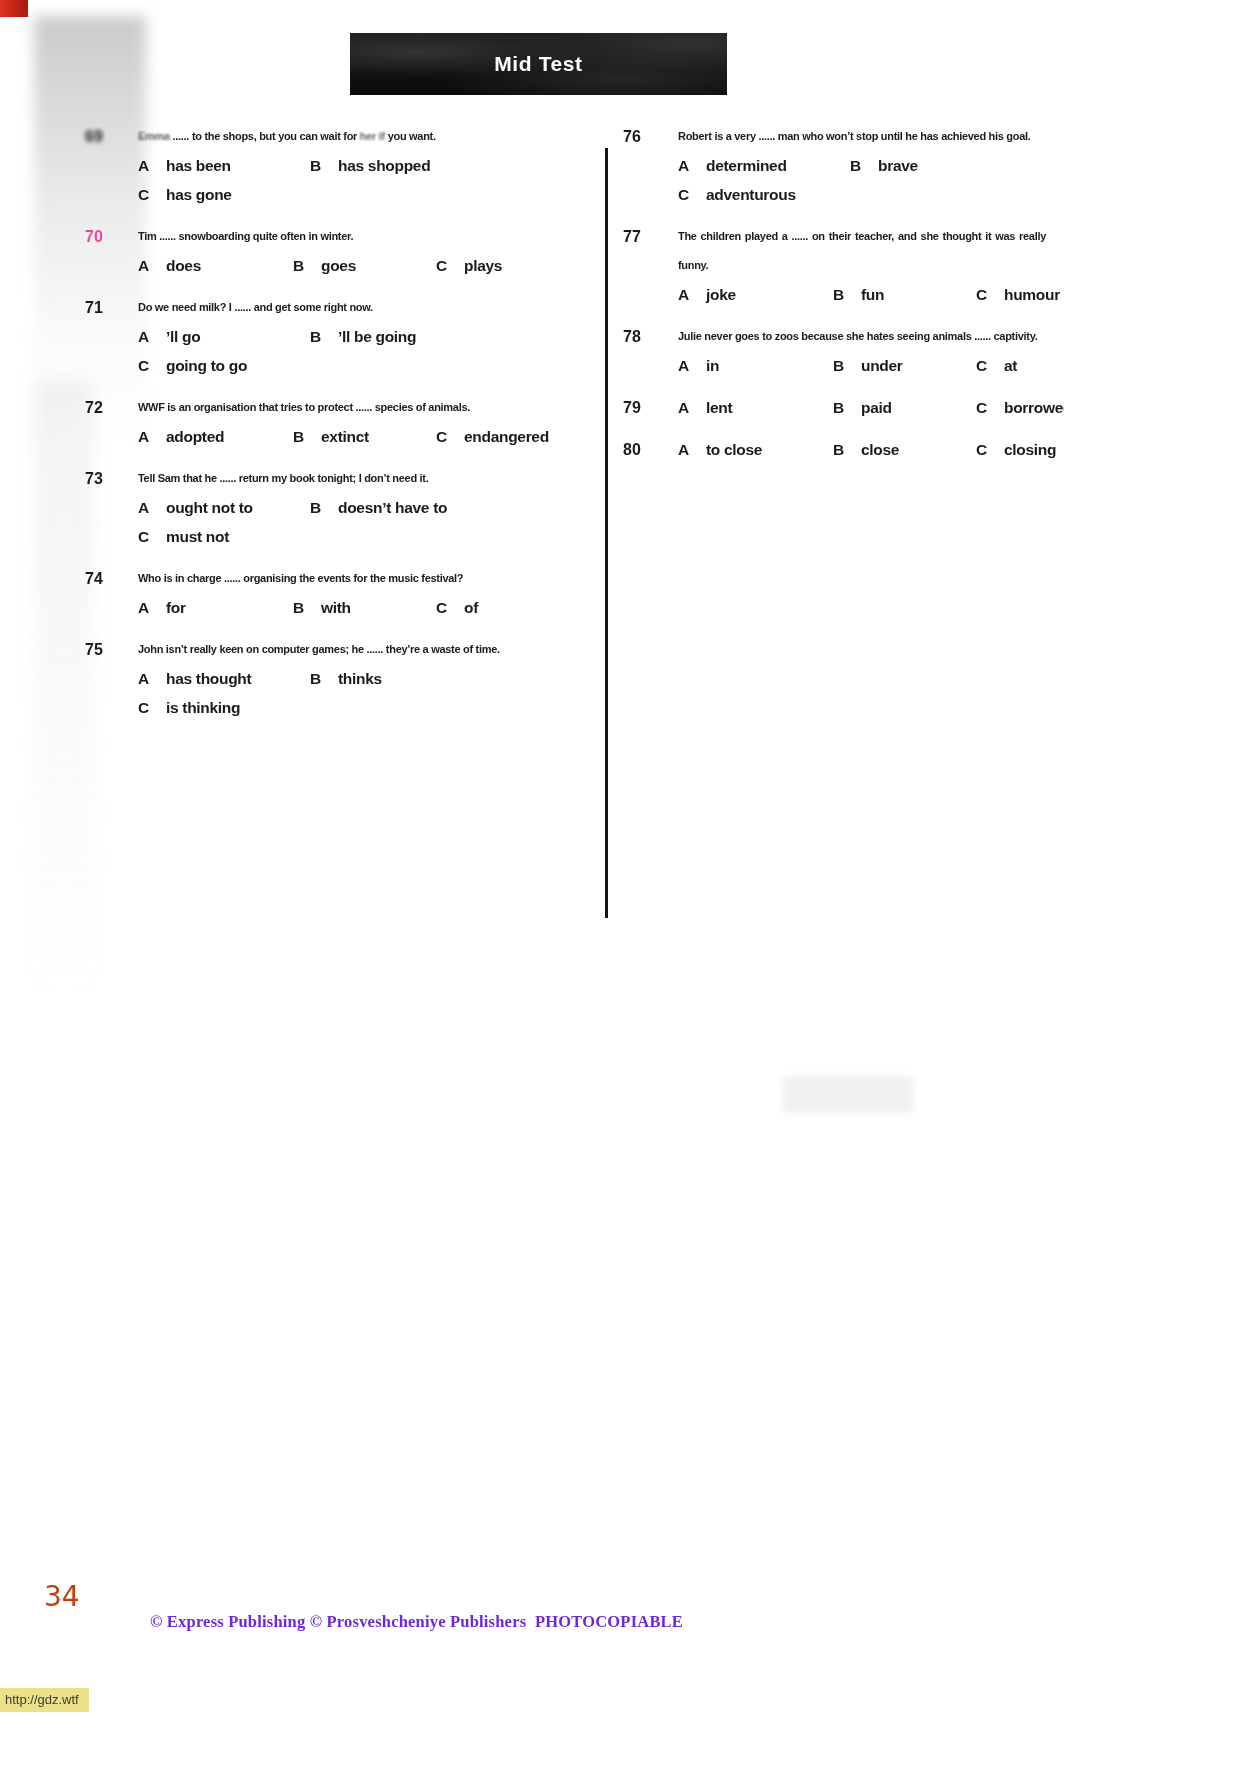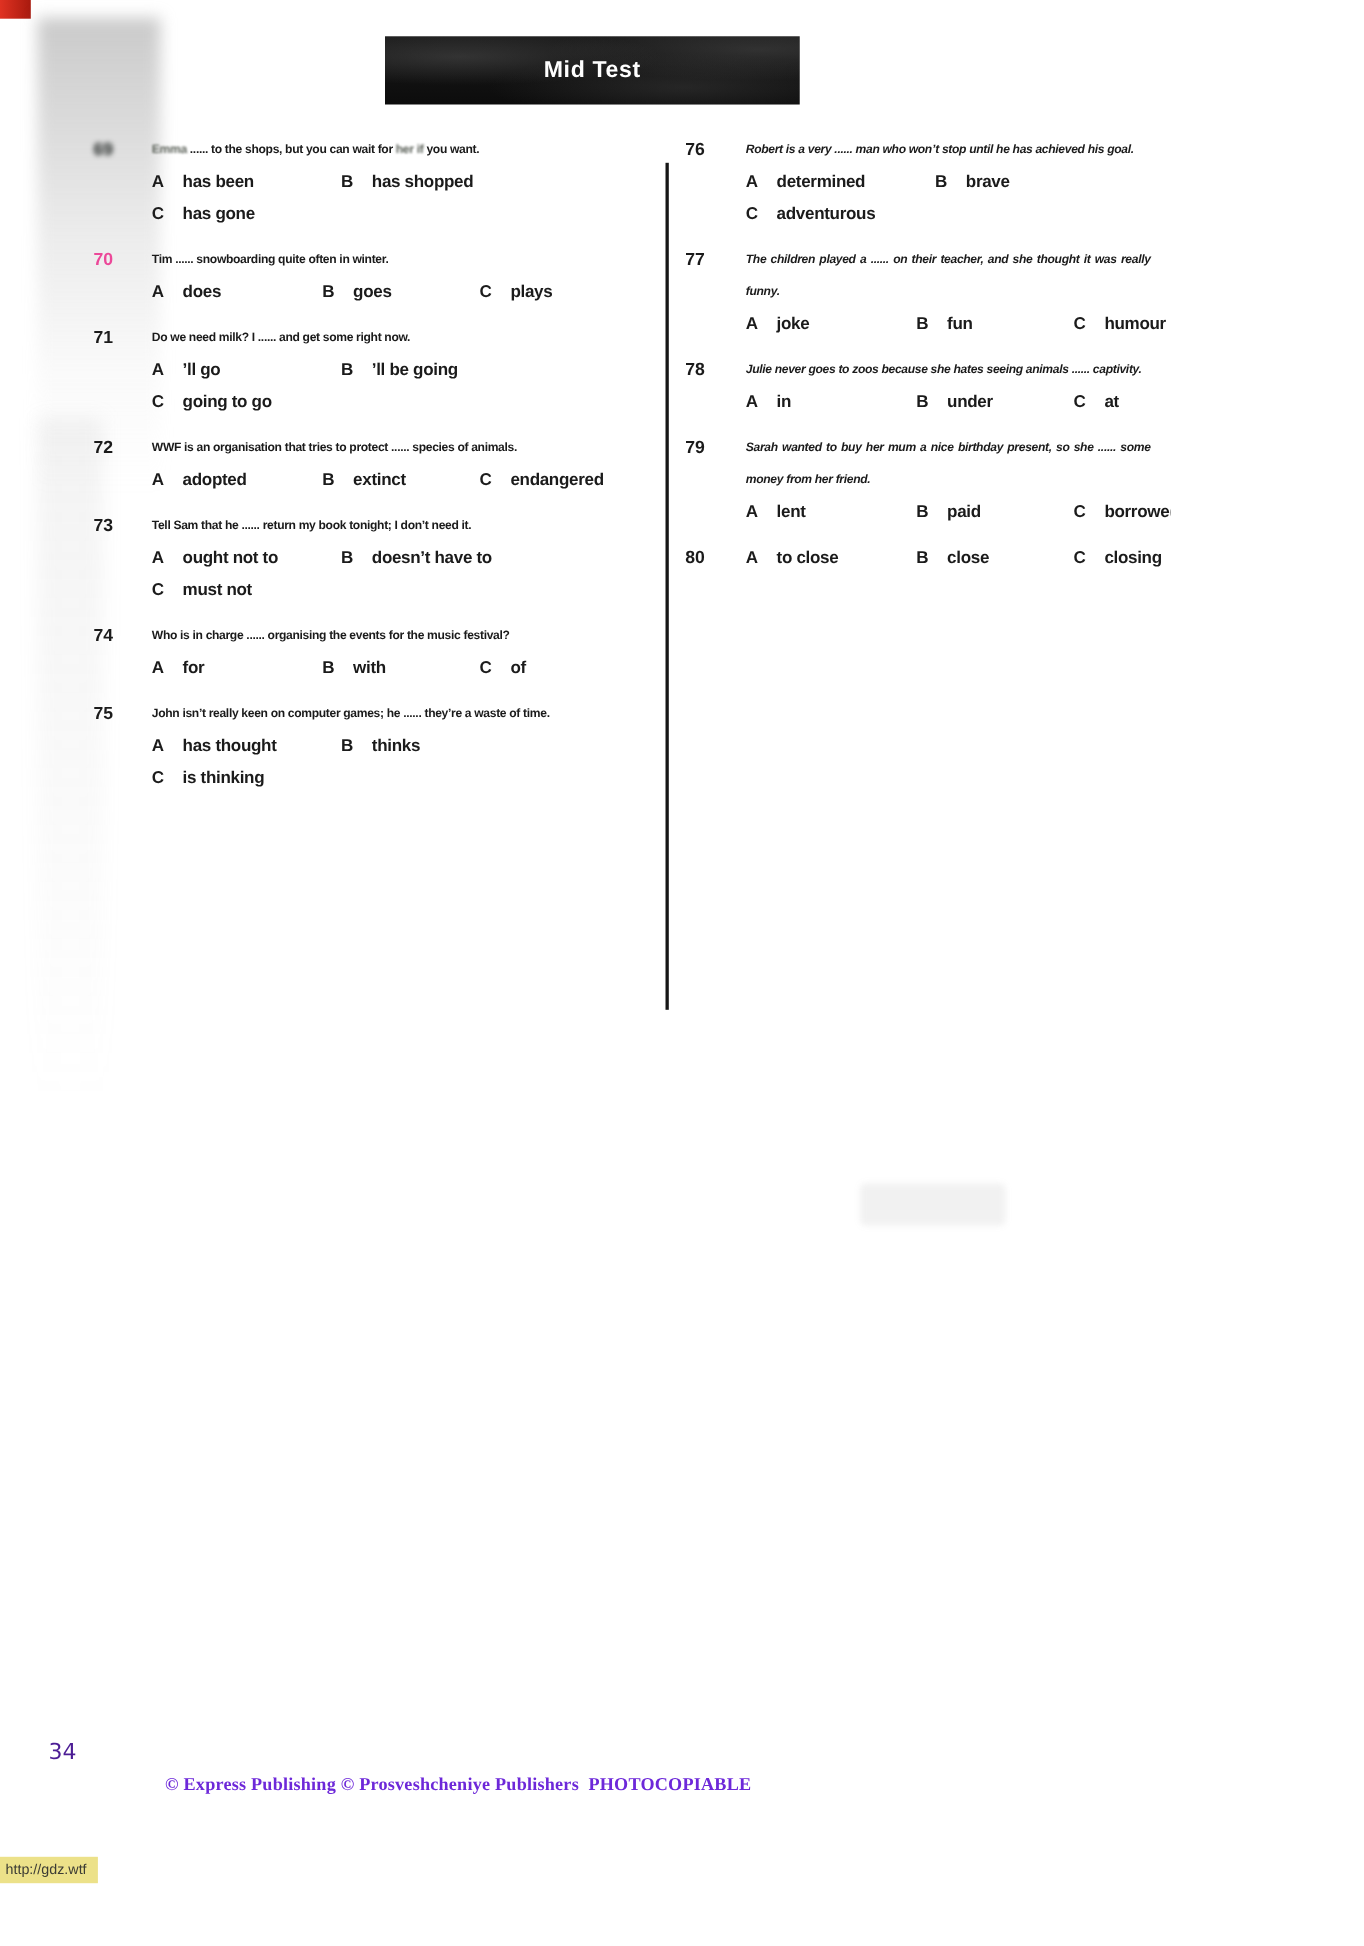--- a/index.html
+++ b/index.html
@@ -33,36 +33,36 @@
   .col-left{left:85px;width:460px;}
   .col-right{left:623px;width:402px;}
   .question{display:flex;margin-bottom:13px;}
   .qnum{flex:0 0 53px;font-weight:700;font-size:16px;line-height:29px;}
   .col-right .qnum{flex-basis:55px;}
   .qnum.smudged{filter:blur(2.3px);color:#1f2422;}
   .qnum.faded{color:#ec4899;filter:blur(.5px);}
   .qbody{flex:1;}
   .qtext{text-align:justify;font-weight:700;font-size:11px;letter-spacing:-0.3px;line-height:29px;}
   .col-left .qtext{width:384px;}
-  .col-right .qtext{width:368px;font-style:italic;}
+  .col-right .qtext{width:368px;}
   .smudge{color:#60665e;filter:blur(1.1px);}
   .opt-row{display:flex;line-height:29px;font-weight:700;font-size:15.5px;letter-spacing:-0.3px;}
   .opt{display:flex;}
   .opt-w1{width:155px;}
   .opt-w2{width:143px;}
   .opt-w3{flex:1;}
   .opt-2a{width:172px;}
   .opt-2b{flex:1;}
   .opt-letter{width:28px;font-weight:700;flex:0 0 28px;}
   
   .ghost-box{position:absolute;left:782px;top:1076px;width:132px;height:38px;
     background:rgba(120,120,120,.10);filter:blur(3px);border-radius:5px;}
   
-  .page-number{position:absolute;left:44px;top:1580px;font-size:20px;font-weight:400;
-    font-family:"DejaVu Sans",sans-serif;color:#4c1d95;}
+  .page-number{position:absolute;left:44px;top:1580px;font-size:28px;font-weight:400;
+    font-family:"DejaVu Sans",sans-serif;color:#c2410c;}
   .copyright{position:absolute;left:150px;top:1612px;font-family:"Liberation Serif",serif;
     font-weight:700;font-size:16.5px;color:#6d28d9;letter-spacing:.2px;white-space:pre;}
   
   .watermark{position:absolute;left:0;top:1688px;background:#ece189;color:#3c3c34;
     font-size:13px;line-height:17px;padding:3px 10px 4px 5px;text-decoration:none;
     font-family:"Liberation Sans",sans-serif;}
 </style>
 </head>
 <body>
 
@@ -286,21 +286,20 @@
             <div class="opt opt-w3">
               <span class="opt-letter">C</span>
               <span class="opt-text">at</span>
             </div>
           </div>
         </div>
       </div>
       <div class="question">
         <div class="qnum">79</div>
         <div class="qbody">
-          <div class="qtext"><span>Sarah wanted to buy her mum a nice birthday present, so she ...... some money from her friend.</span></div>
           <div class="opt-row">
             <div class="opt opt-w1">
               <span class="opt-letter">A</span>
               <span class="opt-text">lent</span>
             </div>
             <div class="opt opt-w2">
               <span class="opt-letter">B</span>
               <span class="opt-text">paid</span>
             </div>
             <div class="opt opt-w3">

